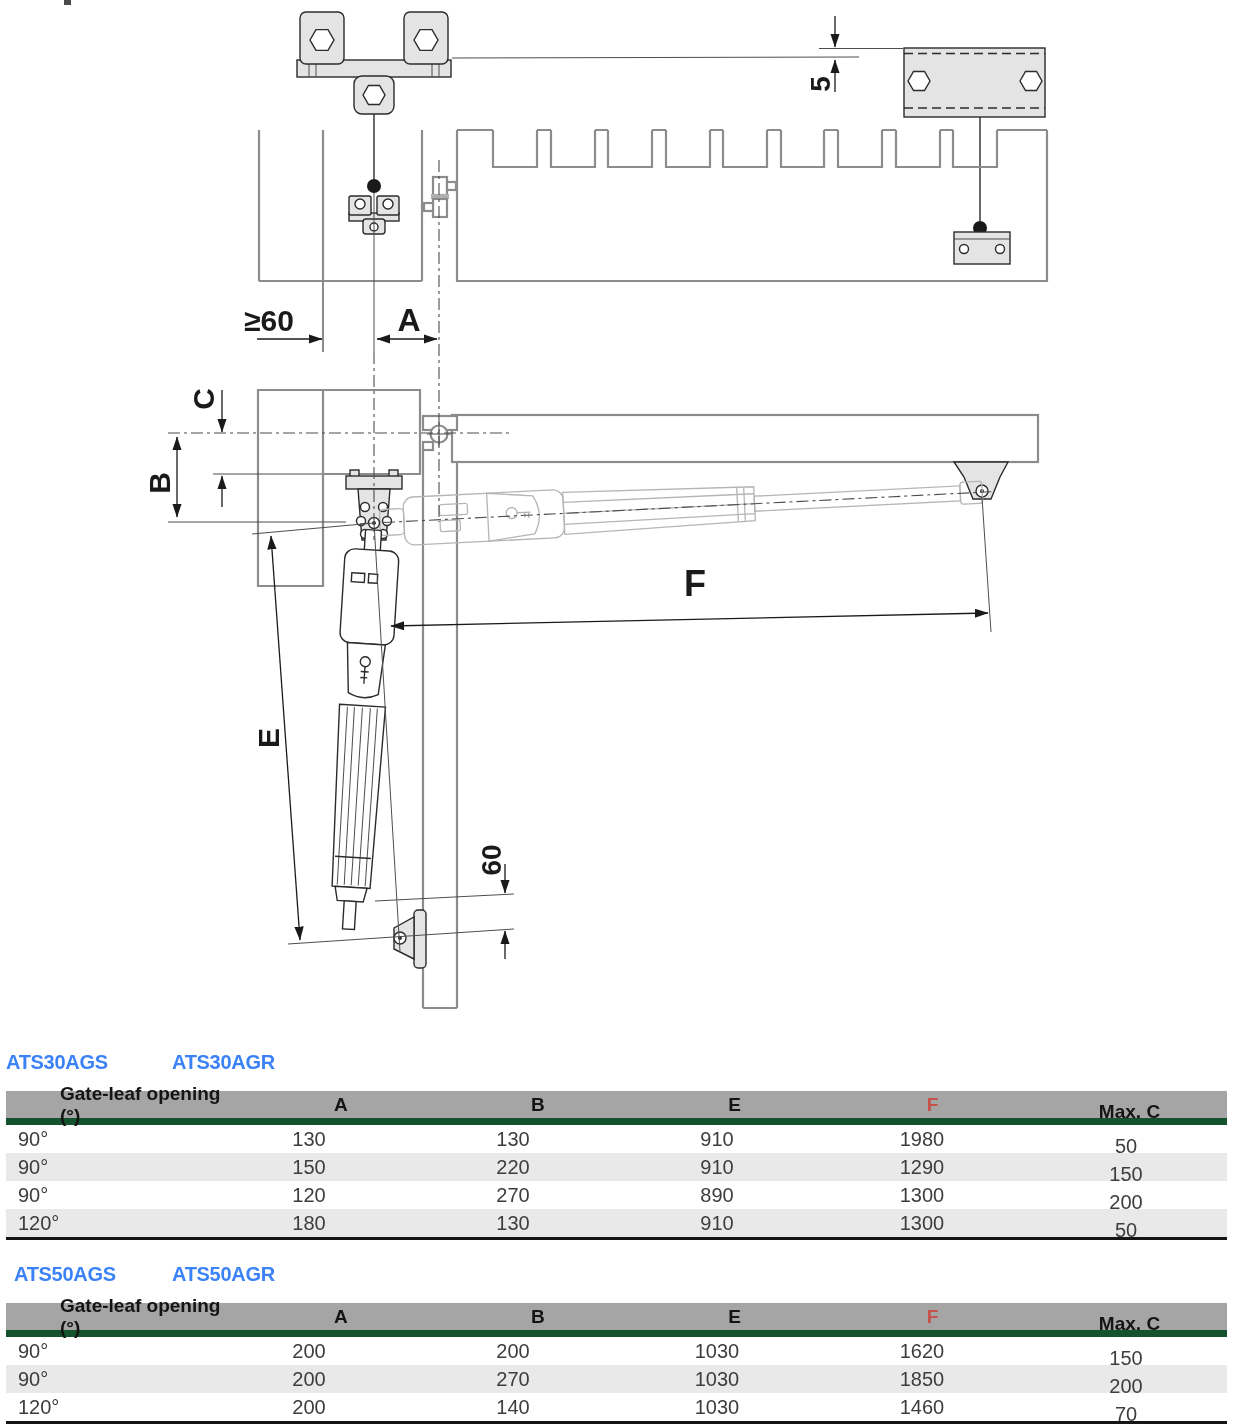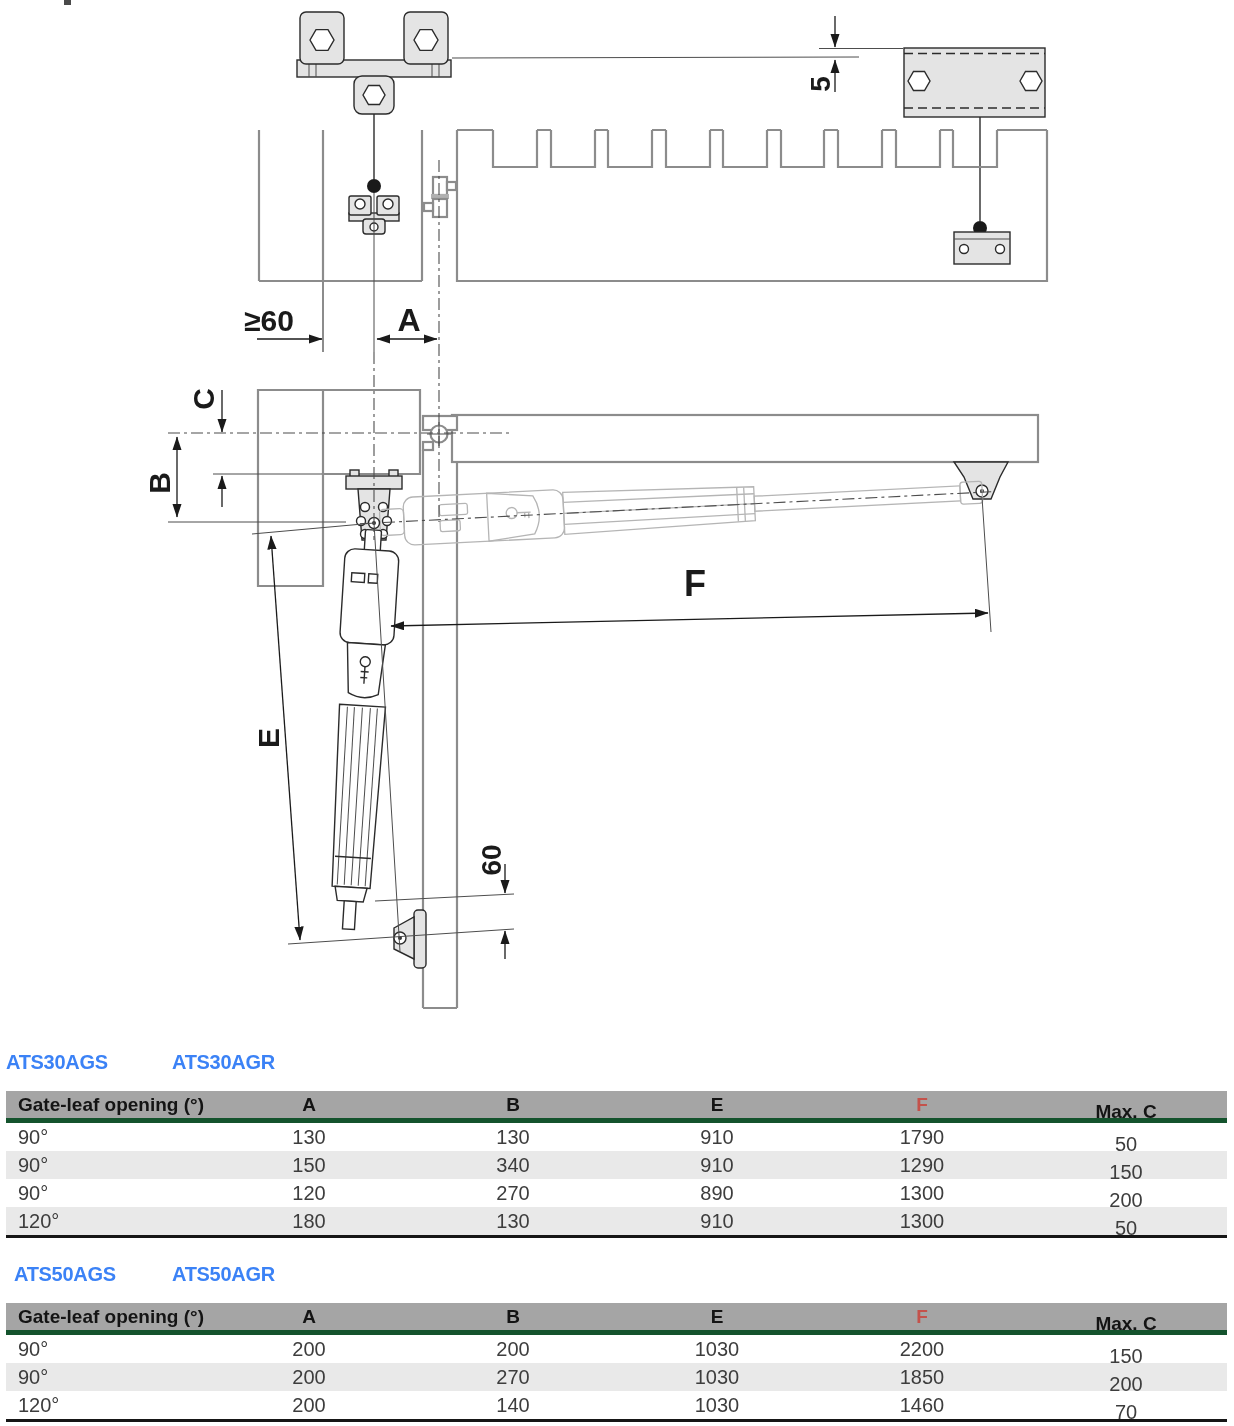--- a/index.html
+++ b/index.html
@@ -15,21 +15,21 @@
   .df{stroke:#2b2b2b;stroke-width:1.4;fill:#fff;}
   .dg{stroke:#2b2b2b;stroke-width:1.4;fill:#e4e4e4;}
   .ghost{stroke:#b5b5b5;stroke-width:1.3;fill:none;}
   .dim{stroke:#1a1a1a;stroke-width:1.3;fill:none;}
   .thin{stroke:#4d4d4d;stroke-width:1;fill:none;}
   .cl{stroke:#4d4d4d;stroke-width:1.1;fill:none;stroke-dasharray:12 4 3 4;}
   .lbl{font-size:30px;text-anchor:middle;}
 
   .tbl-title{position:absolute;font-weight:700;font-size:20px;color:#3b82f6;letter-spacing:-0.3px;white-space:nowrap;}
   .tbl{position:absolute;left:6px;width:1221px;border-bottom:3px solid #161616;}
-  .thead{display:flex;background:#a5a5a5;height:27px;border-bottom:5px solid #14532d;align-items:center;font-weight:700;font-size:19px;color:#141414;}
+  .thead{display:flex;background:#a5a5a5;height:27px;border-bottom:7px solid #14532d;align-items:center;font-weight:700;font-size:19px;color:#141414;padding-left:42px;}
   .trow{display:flex;height:28px;align-items:center;font-size:20px;color:#3d3d3d;background:#fff;}
   .trow.alt{background:#e9e9e9;}
   .c{text-align:center;box-sizing:border-box;}
   .c0{width:201px;text-align:left;padding-left:12px;}
   .c1{width:204px;}.c2{width:204px;}.c3{width:204px;}.c4{width:206px;}.c5{width:202px;margin-top:15px;}
   .fred{color:#c4524b;}
 </style>
 </head>
 <body>
 
@@ -254,27 +254,27 @@
     <div class="c c2">B</div>
     <div class="c c3">E</div>
     <div class="c c4 fred">F</div>
     <div class="c c5">Max. C</div>
   </div>
   <div class="trow">
     <div class="c c0">90°</div>
     <div class="c c1">130</div>
     <div class="c c2">130</div>
     <div class="c c3">910</div>
-    <div class="c c4">1790</div>
+    <div class="c c4">1980</div>
     <div class="c c5">50</div>
   </div>
   <div class="trow alt">
     <div class="c c0">90°</div>
     <div class="c c1">150</div>
-    <div class="c c2">340</div>
+    <div class="c c2">220</div>
     <div class="c c3">910</div>
     <div class="c c4">1290</div>
     <div class="c c5">150</div>
   </div>
   <div class="trow">
     <div class="c c0">90°</div>
     <div class="c c1">120</div>
     <div class="c c2">270</div>
     <div class="c c3">890</div>
     <div class="c c4">1300</div>
@@ -300,21 +300,21 @@
     <div class="c c2">B</div>
     <div class="c c3">E</div>
     <div class="c c4 fred">F</div>
     <div class="c c5">Max. C</div>
   </div>
   <div class="trow">
     <div class="c c0">90°</div>
     <div class="c c1">200</div>
     <div class="c c2">200</div>
     <div class="c c3">1030</div>
-    <div class="c c4">2200</div>
+    <div class="c c4">1620</div>
     <div class="c c5">150</div>
   </div>
   <div class="trow alt">
     <div class="c c0">90°</div>
     <div class="c c1">200</div>
     <div class="c c2">270</div>
     <div class="c c3">1030</div>
     <div class="c c4">1850</div>
     <div class="c c5">200</div>
   </div>

